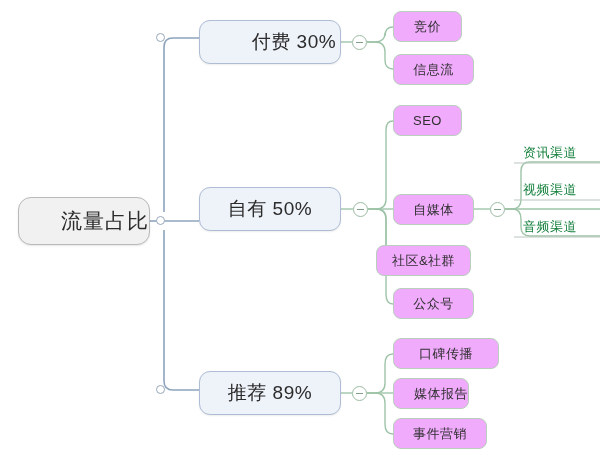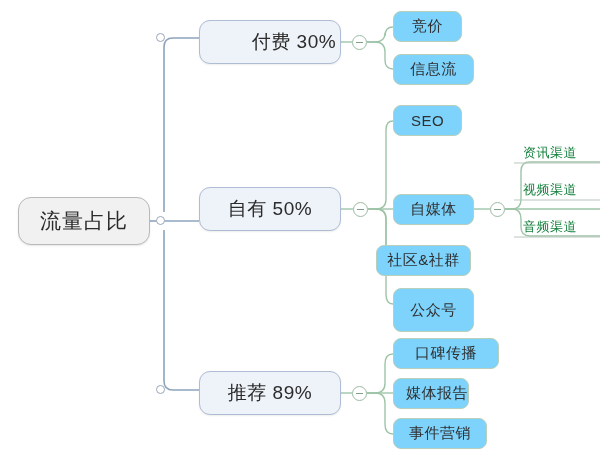--- a/index.html
+++ b/index.html
@@ -42,25 +42,25 @@
   .node-branch {
     background: #eef2f9;
     border: 1px solid #aebdd4;
     border-radius: 11px;
     color: #2b2b2b;
     font-size: 19px;
     letter-spacing: 0.5px;
     box-shadow: 0 1px 2px rgba(0,0,0,0.07);
   }
   .node-leaf {
-    background: #7dd3fc;
+    background: #f0abfc;
     border: 1px solid #b7cfbb;
     border-radius: 8px;
     color: #2f2f2f;
-    font-size: 15px;
+    font-size: 13px;
     letter-spacing: 0.5px;
   }
   .node-text {
     color: #15803d;
     font-size: 13px;
     font-family: "DejaVu Serif", "Liberation Serif", serif;
     letter-spacing: 0.5px;
     justify-content: flex-start;
     padding-left: 2px;
   }
@@ -142,21 +142,21 @@
       <line x1="514" y1="163" x2="600" y2="163"></line>
       <line x1="514" y1="200" x2="600" y2="200"></line>
       <line x1="514" y1="237" x2="600" y2="237"></line>
     </g>
   </svg>
 
   <div class="dot" style="left:156px; top:33px;"></div>
   <div class="dot" style="left:156px; top:216px;"></div>
   <div class="dot" style="left:156px; top:385px;"></div>
 
-  <div class="node node-root" style="left:18px; top:197px; width:132px; height:48px;">
+  <div class="node node-root" style="left:18px; top:197px; width:132px; height:48px;justify-content:flex-end;">
     <span>流量占比</span>
   </div>
 
   <div class="node node-branch" style="left:199px; top:20px; width:142px; height:44px;padding-left:48px;">
     <span>付费  30%</span>
   </div>
   <div class="collapse collapse-green" style="left:352px; top:35px;">
       <i></i>
     </div>
 
@@ -190,21 +190,21 @@
   <div class="node node-text" style="left:521px; top:181px; width:70px; height:18px;">
     <span>视频渠道</span>
   </div>
   <div class="node node-text" style="left:521px; top:218px; width:70px; height:18px;">
     <span>音频渠道</span>
   </div>
 
   <div class="node node-leaf" style="left:376px; top:245px; width:95px; height:31px;">
     <span>社区&amp;社群</span>
   </div>
-  <div class="node node-leaf" style="left:393px; top:288px; width:81px; height:44px;">
+  <div class="node node-leaf" style="left:393px; top:288px; width:81px; height:31px;">
     <span>公众号</span>
   </div>
 
   <div class="node node-branch" style="left:199px; top:371px; width:142px; height:44px;">
     <span>推荐  89%</span>
   </div>
   <div class="collapse collapse-green" style="left:352px; top:386px;">
       <i></i>
     </div>
 

